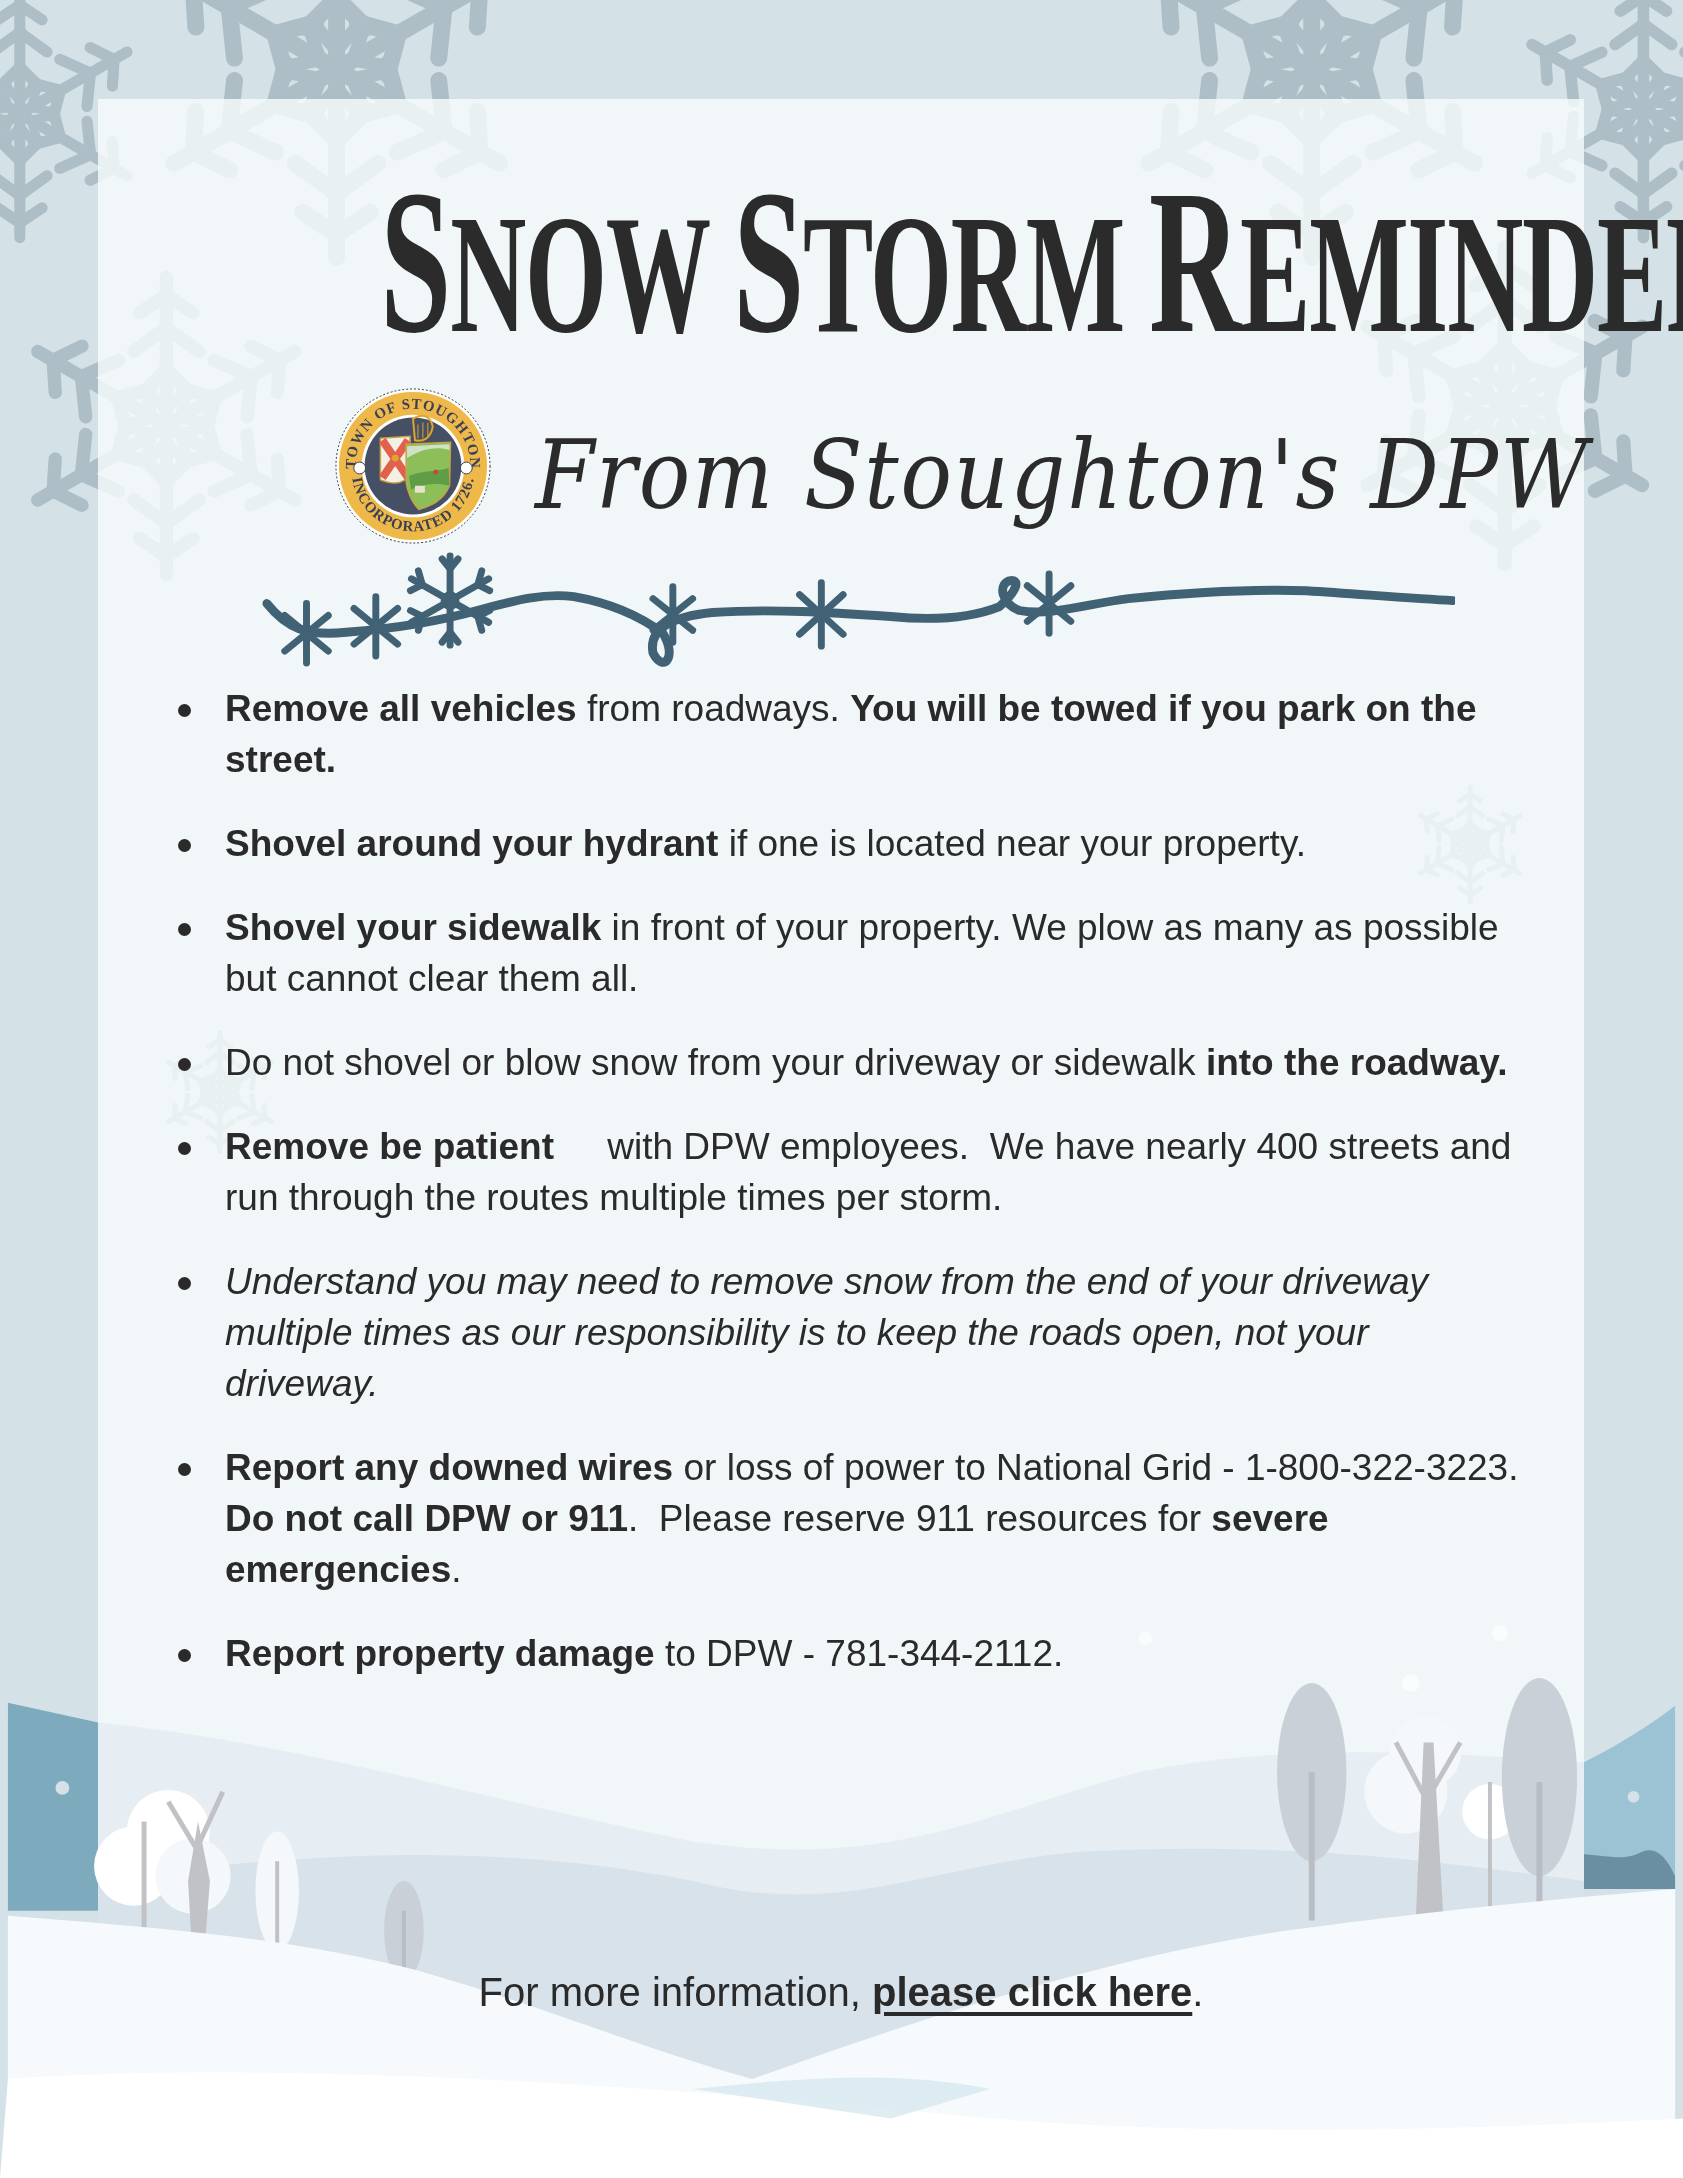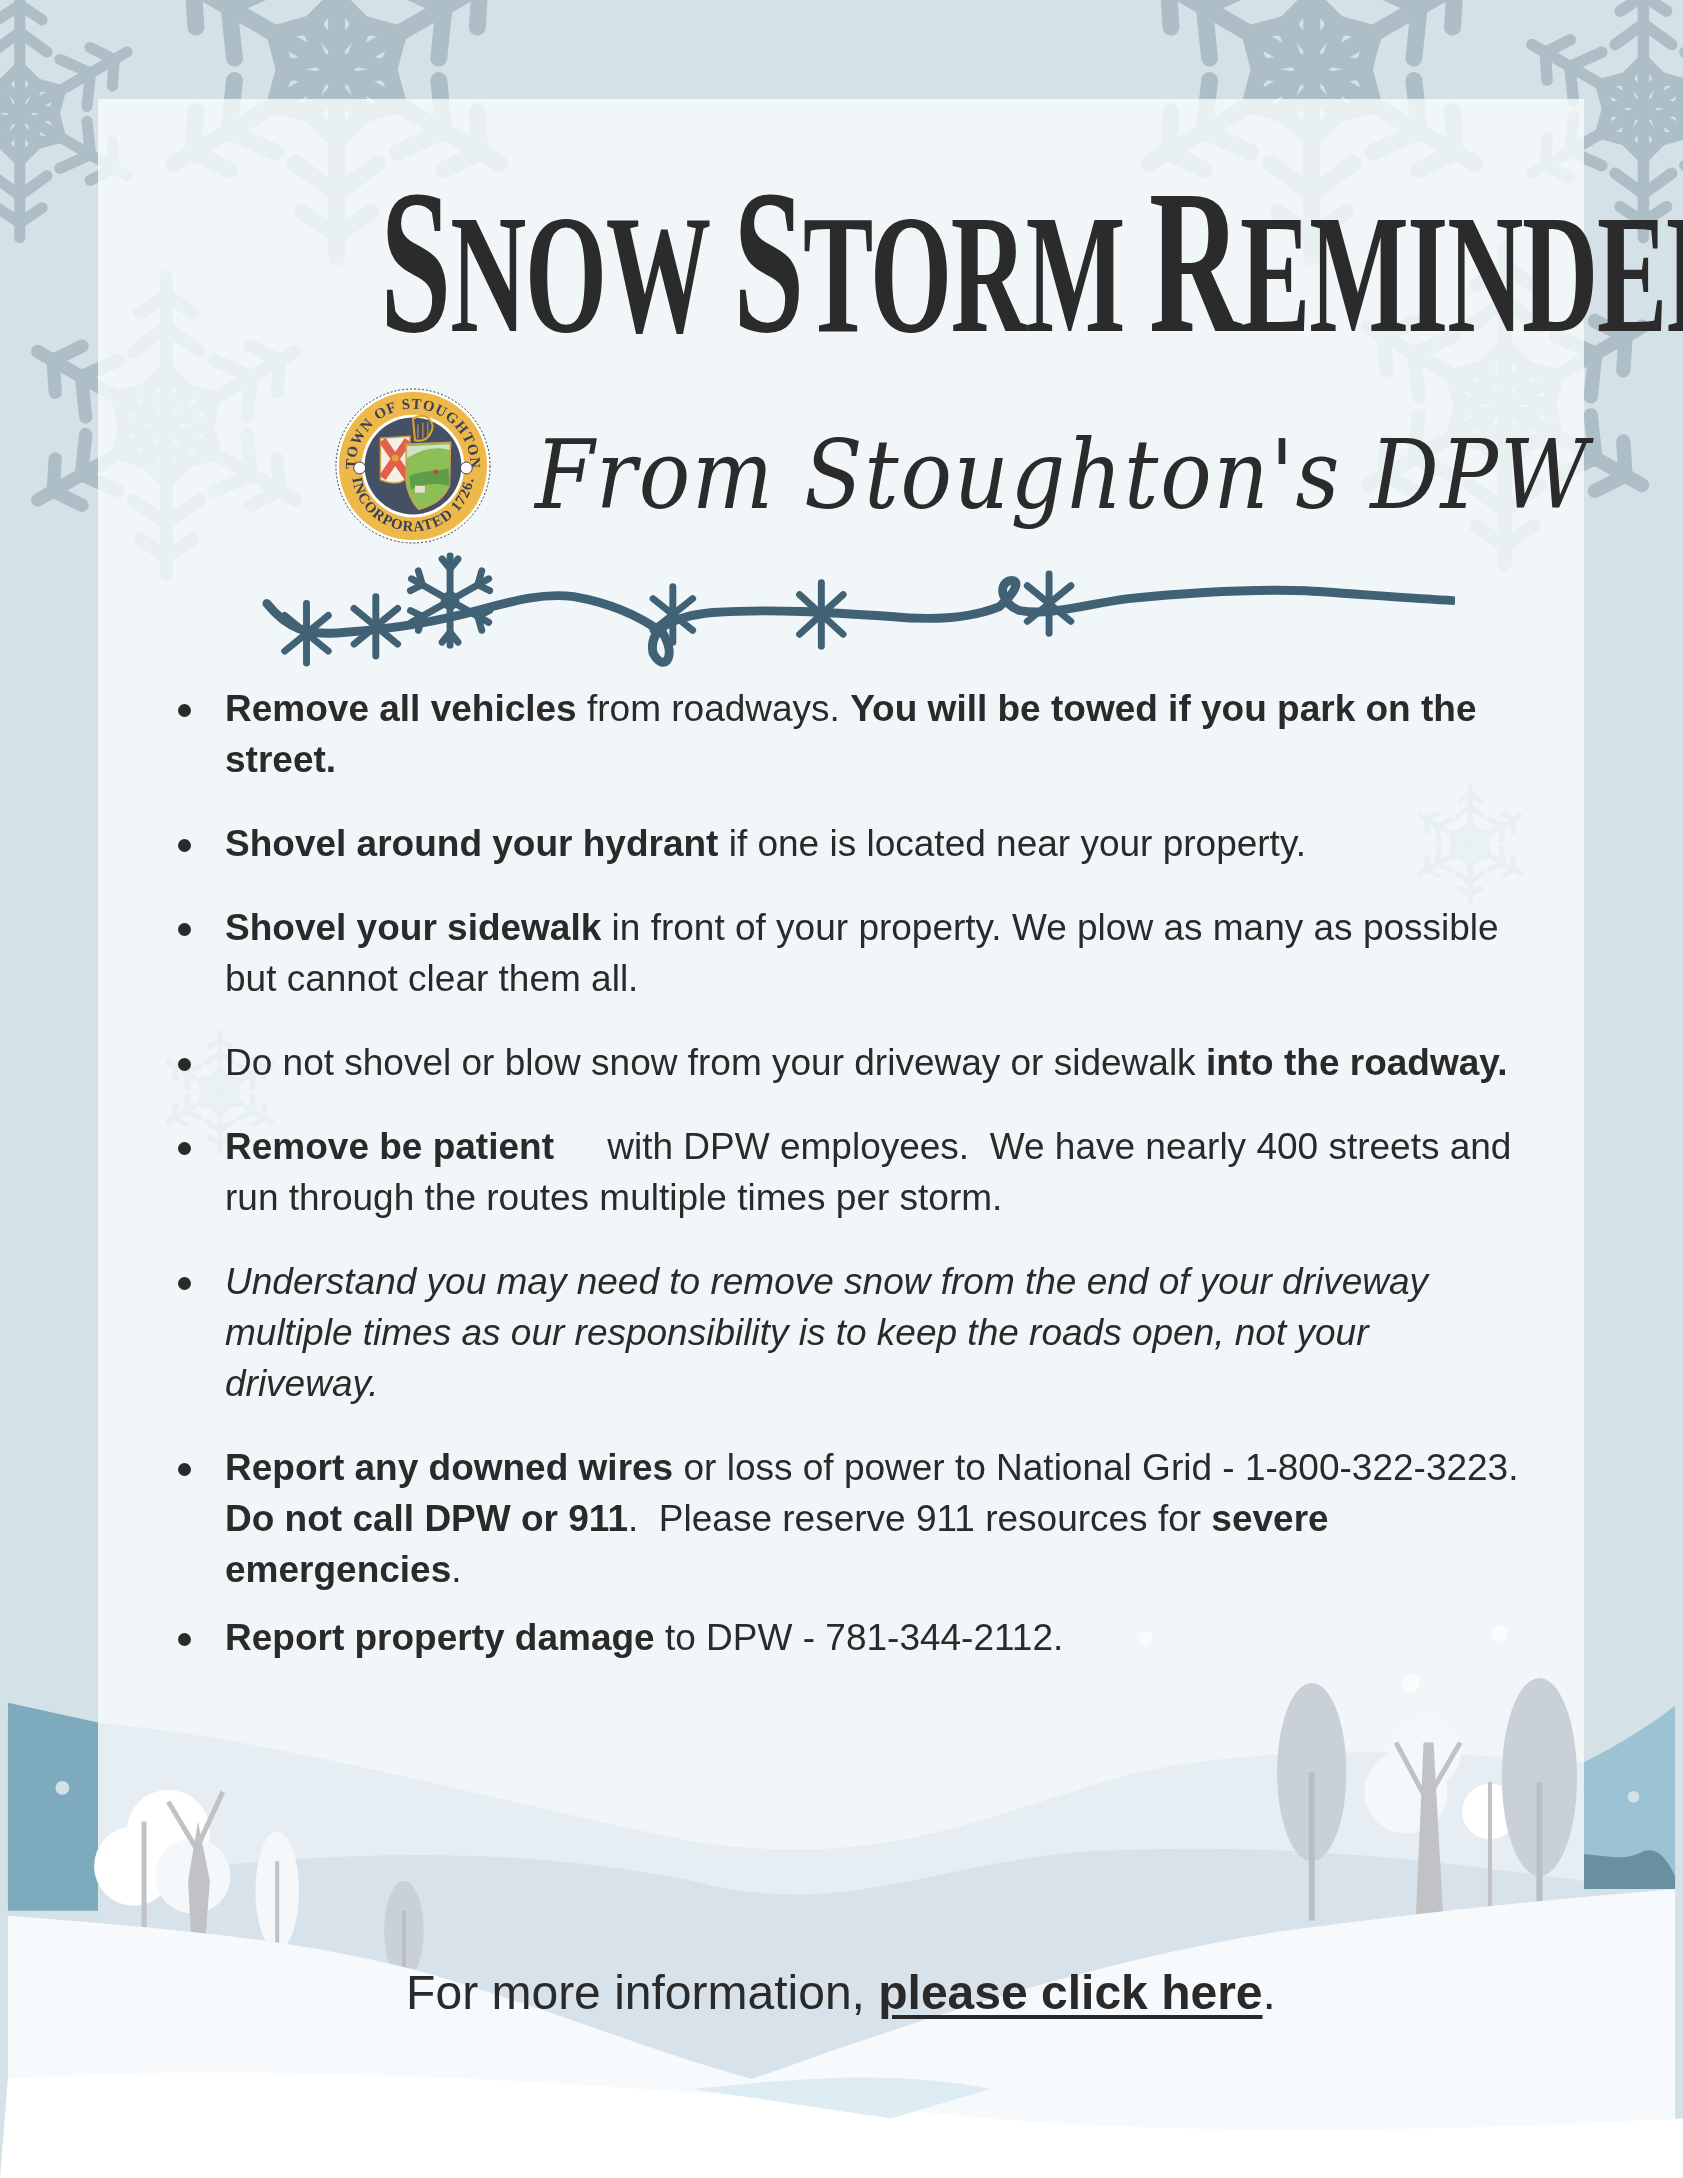--- a/index.html
+++ b/index.html
@@ -50,21 +50,21 @@
   }
   .list li { position: relative; padding-left: 67px; }
   .list li::before {
     content: ""; position: absolute; left: 20px; top: 21px;
     width: 13px; height: 13px; border-radius: 50%; background: #2a2a2a;
   }
   .list b { font-weight: bold; }
 
   .footer {
     left: 98px; top: 1965px; width: 1486px; text-align: center;
-    font-size: 48px; line-height: 55px;
+    font-size: 40px; line-height: 55px;
   }
   .footer a { color: #2a2a2a; font-weight: bold; text-decoration: underline; text-decoration-thickness: 4px; text-underline-offset: 6px; cursor: pointer; }
 </style>
 </head>
 <body>
 
 <svg id="bg-scene" class="layer" viewBox="0 0 1700 2200" xmlns="http://www.w3.org/2000/svg">
   <defs>
     <g id="flake" fill="none" stroke="#aebec6" stroke-linecap="round" stroke-linejoin="round">
       <g id="arm">
@@ -244,21 +244,21 @@
   </li>
   <li style="margin-bottom:33px;">
     <span>Do not shovel or blow snow from your driveway or sidewalk </span><b>into the roadway.</b>
   </li>
   <li style="margin-bottom:33px;">
     <b>Remove be patient</b><span style="white-space:pre-wrap;margin-left:43px;"> with DPW employees.  We have nearly 400 streets and run through the routes multiple times per storm.</span>
   </li>
   <li style="margin-bottom:33px;font-style:italic;">
     <span>Understand you may need to remove snow from the end of your driveway multiple times as our responsibility is to keep the roads open, not your driveway.</span>
   </li>
-  <li style="margin-bottom:17px;">
+  <li style="margin-bottom:33px;">
     <b>Report any downed wires</b><span style="white-space:pre-wrap;"> or loss of power to National Grid - 1-800-322-3223.  </span><b>Do not call DPW or 911</b><span style="white-space:pre-wrap;">.  Please reserve 911 resources for </span><b>severe emergencies</b><span>.</span>
   </li>
   <li style="margin-bottom:49px;">
     <b>Report property damage</b><span> to DPW - 781-344-2112.</span>
   </li>
 </ul>
 
 <div class="content footer">
   <span style="white-space:pre;">For more information, </span><a>please click here</a><span>.</span>
 </div>

